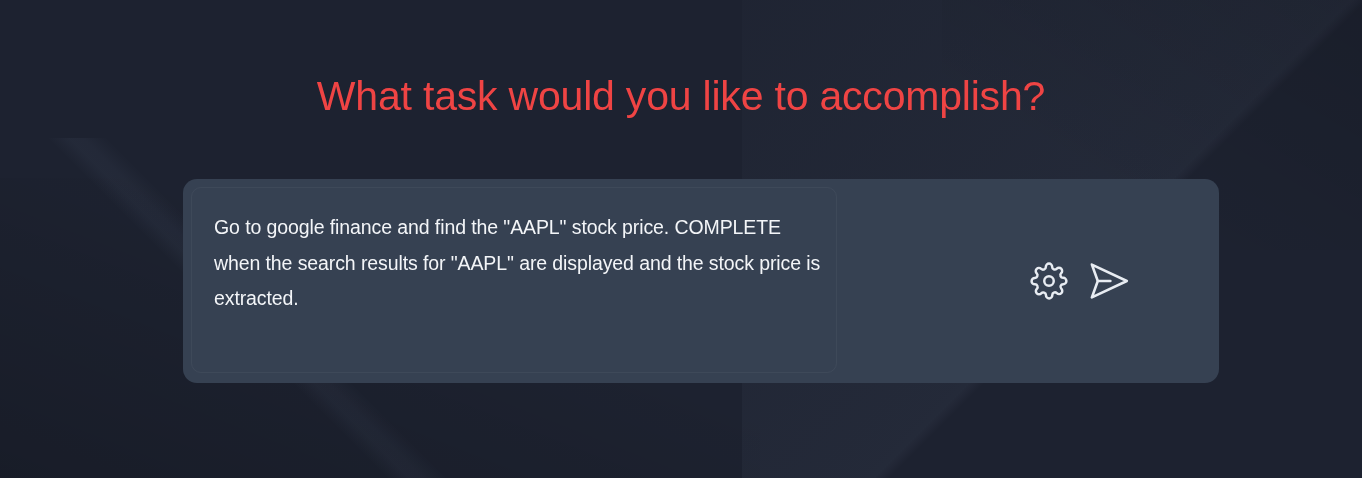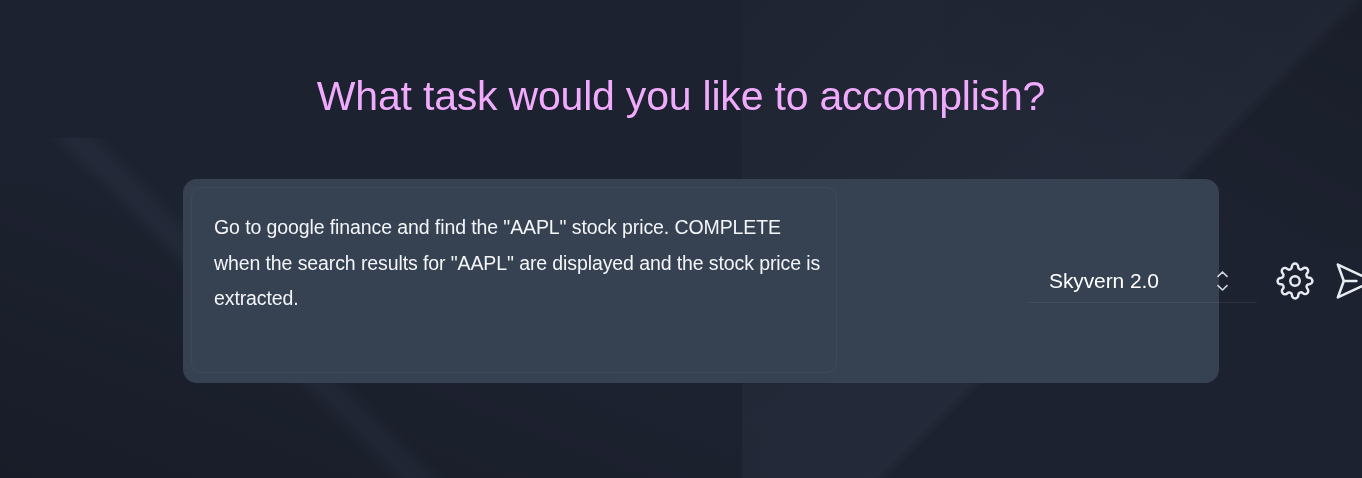--- a/index.html
+++ b/index.html
@@ -64,21 +64,21 @@
     z-index:2;
   }
 
   .page-title {
     position:absolute;
     top:72px; left:0; right:0;
     text-align:center;
     font-size:41px;
     font-weight:400;
     letter-spacing:-0.2px;
-    color:#f0abfc;
+    color:#ef4444;
     line-height:1.2;
   }
 
   .prompt-card {
     position:absolute;
     left:183px; top:179px;
     width:1036px; height:204px;
     background:#364152;
     border-radius:14px;
     display:flex;
@@ -187,31 +187,20 @@
   <h1 class="page-title">What task would you like to accomplish?</h1>
 
   <div class="prompt-card">
 
     <div class="task-input-wrap">
       <textarea class="task-input" spellcheck="false" placeholder="What task would you like to accomplish?" style="">Go to google finance and find the "AAPL" stock price. COMPLETE when the search results for "AAPL" are displayed and the stock price is extracted.</textarea>
     </div>
 
     <div class="card-controls">
 
-      <div class="model-select-wrap">
-        <select class="model-select"><option value="Skyvern 1.0">Skyvern 1.0</option><option value="Skyvern 2.0" selected="">Skyvern 2.0</option></select>
-        <span class="select-chevrons">
-          <svg width="13" height="9" viewBox="0 0 13 9" fill="none">
-            <path d="M2 6.3 L6.5 2 L11 6.3" stroke="#ccd3de" stroke-width="1.7" stroke-linecap="round" stroke-linejoin="round"></path>
-          </svg>
-          <svg width="13" height="9" viewBox="0 0 13 9" fill="none">
-            <path d="M2 2.7 L6.5 7 L11 2.7" stroke="#ccd3de" stroke-width="1.7" stroke-linecap="round" stroke-linejoin="round"></path>
-          </svg>
-        </span>
-      </div>
 
       <button class="icon-btn gear-btn" title="Settings">
         <span>
           <svg width="38" height="38" viewBox="0 0 24 24" fill="none" stroke="#e8ecf2" stroke-width="1.55" stroke-linecap="round" stroke-linejoin="round">
             <path d="M19.4 15a1.65 1.65 0 0 0 .33 1.82l.06.06a2 2 0 1 1-2.83 2.83l-.06-.06a1.65 1.65 0 0 0-1.82-.33 1.65 1.65 0 0 0-1 1.51V21a2 2 0 1 1-4 0v-.09A1.65 1.65 0 0 0 9 19.4a1.65 1.65 0 0 0-1.82.33l-.06.06a2 2 0 1 1-2.83-2.83l.06-.06a1.65 1.65 0 0 0 .33-1.82 1.65 1.65 0 0 0-1.51-1H3a2 2 0 1 1 0-4h.09A1.65 1.65 0 0 0 4.6 9a1.65 1.65 0 0 0-.33-1.82l-.06-.06a2 2 0 1 1 2.83-2.83l.06.06a1.65 1.65 0 0 0 1.82.33H9a1.65 1.65 0 0 0 1-1.51V3a2 2 0 1 1 4 0v.09a1.65 1.65 0 0 0 1 1.51 1.65 1.65 0 0 0 1.82-.33l.06-.06a2 2 0 1 1 2.83 2.83l-.06.06a1.65 1.65 0 0 0-.33 1.82V9a1.65 1.65 0 0 0 1.51 1H21a2 2 0 1 1 0 4h-.09a1.65 1.65 0 0 0-1.51 1z"></path>
             <circle cx="12" cy="12" r="3"></circle>
           </svg>
         </span>
       </button>
 

